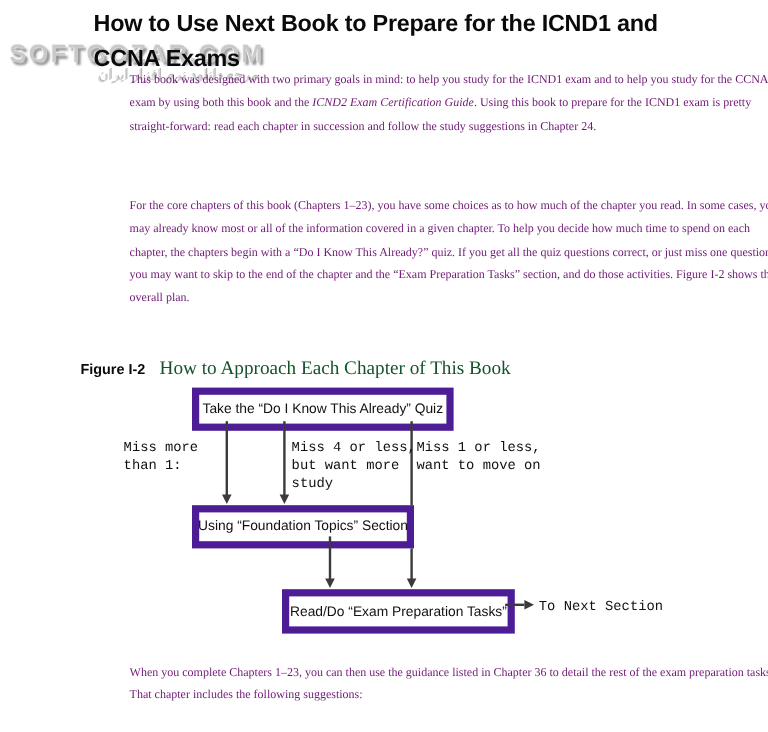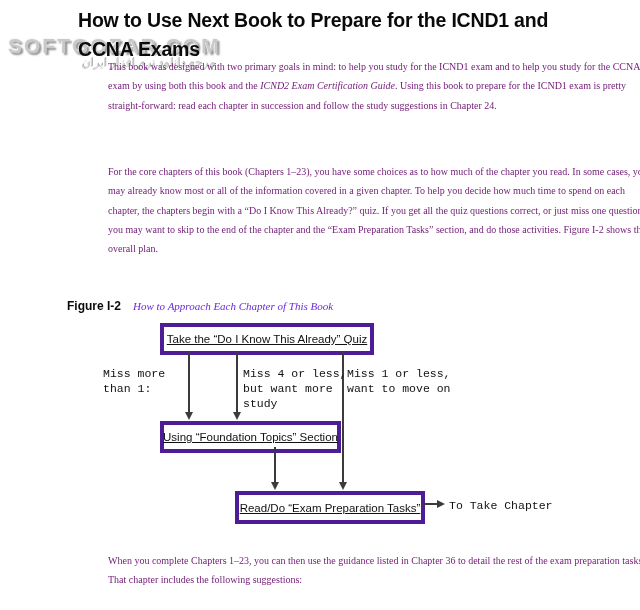--- a/index.html
+++ b/index.html
@@ -50,29 +50,29 @@
   
   .caption{
     position:absolute;z-index:1;
     left:67px;top:299px;
     display:flex;align-items:center;gap:12px;white-space:nowrap;
   }
   .cap-label{
     font-family:"Liberation Sans", sans-serif;
     font-weight:bold;font-size:12px;color:#0a0a0a;
   }
-  .cap-title{font-style:italic;font-size:11px;color:#6d28d9;}
+  .cap-title{font-size:16px;color:#14532d;}
   
   .flow{position:absolute;z-index:1;left:0;top:0;width:640px;height:610px;pointer-events:none;
         font-family:"Liberation Sans", sans-serif;font-size:11.5px;color:#111;}
   .fbox{
     position:absolute;
-    border:4px solid #4c1d95;background:#fff;
+    border:6px solid #4c1d95;background:#fff;
     display:flex;align-items:center;justify-content:center;
-    text-align:center;white-space:nowrap;text-decoration:underline;
+    text-align:center;white-space:nowrap;
   }
   .box-quiz{left:160px;top:323px;width:206px;height:24px;}
   .box-foundation{left:160px;top:421px;width:173px;height:24px;}
   .box-examprep{left:235px;top:491px;width:182px;height:25px;}
   .vline{position:absolute;width:2px;background:#3b3b3b;}
   .vl1{left:188px;top:351px;height:62px;}
   .vl2{left:236px;top:351px;height:62px;}
   .vl3{left:342px;top:351px;height:132px;}
   .vl4{left:274px;top:447px;height:36px;}
   .hline{position:absolute;height:2px;background:#3b3b3b;}
@@ -129,18 +129,18 @@
 
     <div class="fbox box-foundation">Using “Foundation Topics” Section</div>
 
     <div class="vline vl4"></div>
     <div class="arr-d ad4"></div>
 
     <div class="fbox box-examprep">Read/Do “Exam Preparation Tasks”</div>
 
     <div class="hline hl1"></div>
     <div class="arr-r"></div>
-    <div class="flabel lab-next">To Take Chapter</div>
+    <div class="flabel lab-next">To Next Section</div>
   </div>
 
   <p class="body p3">When you complete Chapters 1–23, you can then use the guidance listed in Chapter 36 to detail the rest of the exam preparation tasks. That chapter includes the following suggestions:</p>
 
 </div>
 
 </body></html>

